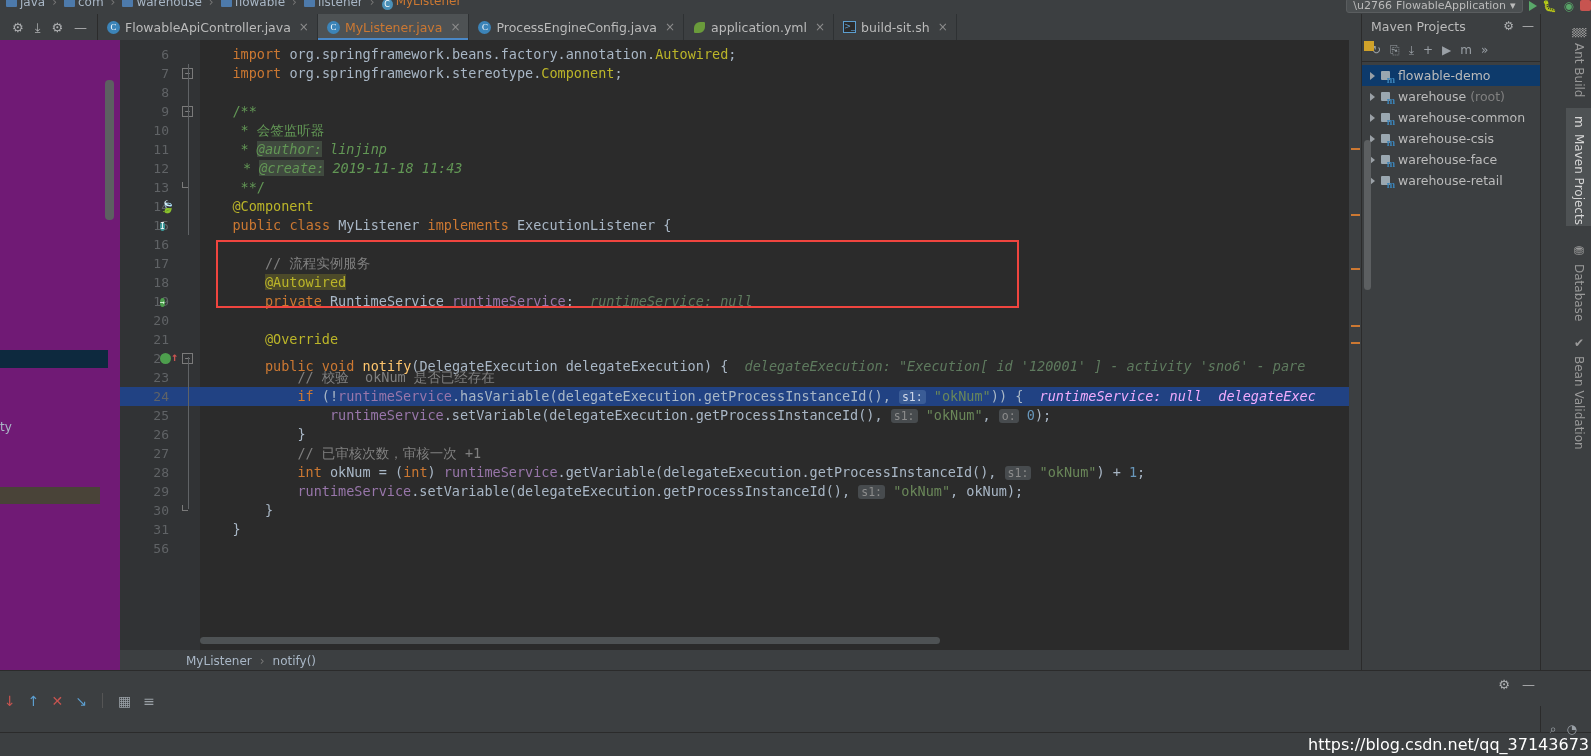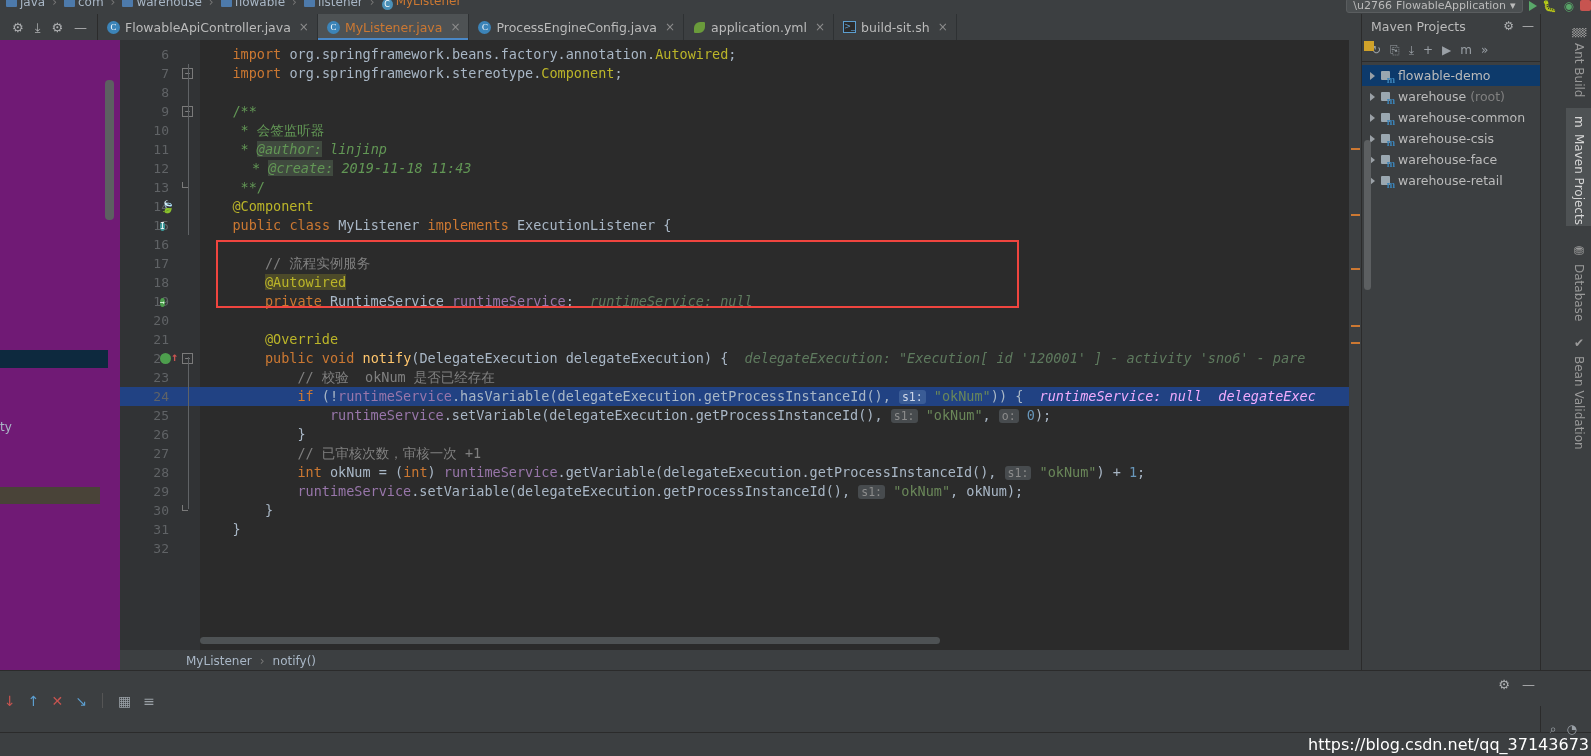--- a/index.html
+++ b/index.html
@@ -402,21 +402,21 @@
         <div class="row" style="top: 62px; left: -80px;">
           <div class="code" style="left: 112.48px;"><span class="doc">/**</span></div>
         </div>
         <div class="row" style="top: 81px; left: -80px;">
           <div class="code" style="left: 120.6px;"><span class="doc">* 会签监听器</span></div>
         </div>
         <div class="row" style="top: 100px; left: -80px;">
           <div class="code" style="left: 120.6px;"><span class="doc">* </span><span class="tag doctaghl">@author:</span><span class="tag"> linjinp</span></div>
         </div>
         <div class="row" style="top: 119px; left: -80px;">
-          <div class="code" style="left: 132px;"><span class="doc">* </span><span class="tag doctaghl">@create:</span><span class="tag"> 2019-11-18 11:43</span></div>
+          <div class="code" style="left: 123px;"><span class="doc">* </span><span class="tag doctaghl">@create:</span><span class="tag"> 2019-11-18 11:43</span></div>
         </div>
         <div class="row" style="top: 138px; left: -80px;">
           <div class="code" style="left: 120.6px;"><span class="doc">**/</span></div>
         </div>
         <div class="row" style="top: 157px; left: -80px;">
           <div class="code" style="left: 112.48px;"><span class="ann">@Component</span></div>
         </div>
         <div class="row" style="top: 176px; left: -80px;">
           <div class="code" style="left: 112.48px;"><span class="kw">public </span><span class="kw">class </span><span class="cls">MyListener </span><span class="kw">implements </span><span class="cls">ExecutionListener {</span></div>
         </div>
@@ -431,21 +431,21 @@
         </div>
         <div class="row" style="top: 252px; left: -80px;">
           <div class="code" style="left: 144.96px;"><span class="kw">private </span><span class="cls">RuntimeService </span><span class="fld">runtimeService</span><span class="cls">;</span><span class="hint">  runtimeService: null</span></div>
         </div>
         <div class="row" style="top: 271px; left: -80px;">
           <div class="code" style="left: 80px;"></div>
         </div>
         <div class="row" style="top: 290px; left: -80px;">
           <div class="code" style="left: 144.96px;"><span class="ann">@Override</span></div>
         </div>
-        <div class="row" style="top: 309px; left: -80px;">
+        <div class="row" style="top: 317px; left: -80px;">
           <div class="code" style="left: 144.96px;"><span class="kw">public </span><span class="kw">void </span><span class="mth">notify</span><span class="cls">(DelegateExecution delegateExecution) {</span><span class="hint">  delegateExecution: "Execution[ id '120001' ] - activity 'sno6' - pare</span></div>
         </div>
         <div class="row" style="top: 328px; left: -80px;">
           <div class="code" style="left: 177.44px;"><span class="cmt">// 校验  okNum 是否已经存在</span></div>
         </div>
         <div class="row sel" style="top: 347px; left: -80px;">
           <div class="code" style="left: 177.44px;"><span class="kw">if </span><span class="cls">(!</span><span class="fld">runtimeService</span><span class="cls">.hasVariable(delegateExecution.getProcessInstanceId(), </span><span class="hintbox">s1:</span><span class="cls"> </span><span class="str">"okNum"</span><span class="cls">)) {</span><span class="hint">  runtimeService: null  delegateExec</span></div>
         </div>
         <div class="row" style="top: 366px; left: -80px;">
           <div class="code" style="left: 209.92px;"><span class="fld">runtimeService</span><span class="cls">.setVariable(delegateExecution.getProcessInstanceId(), </span><span class="hintbox">s1:</span><span class="cls"> </span><span class="str">"okNum"</span><span class="cls">, </span><span class="hintbox">o:</span><span class="cls"> </span><span class="num">0</span><span class="cls">);</span></div>
@@ -513,21 +513,21 @@
       <div class="ln" style="top: 366px; left: 0px;">25</div>
       <div class="ln" style="top: 385px; left: 0px;">26</div>
       <div class="ln" style="top: 404px; left: 0px;">27</div>
       <div class="ln" style="top: 423px; left: 0px;">28</div>
       <div class="ln" style="top: 442px; left: 0px;">29</div>
       <div class="ln" style="top: 461px; left: 0px;">30</div>
       <div class="foldmark nobox" style="top: 465px;">
         <span style="display:block;border-bottom:1px solid #7a7a7a;border-left:1px solid #7a7a7a;width:6px;height:6px"></span>
       </div>
       <div class="ln" style="top: 480px; left: 0px;">31</div>
-      <div class="ln" style="top: 499px; left: 0px;">32</div>
+      <div class="ln" style="top: 499px; left: 0px;">56</div>
       <div class="foldline" style="top: 24px; height: 171px;"></div>
       <div class="foldline" style="top: 317px; height: 152px;"></div>
     </div>
 
   <div class="crumbbar">
     <span>MyListener</span>
     <span class="sep">›</span>
     <span>notify()</span>
   </div>
 

